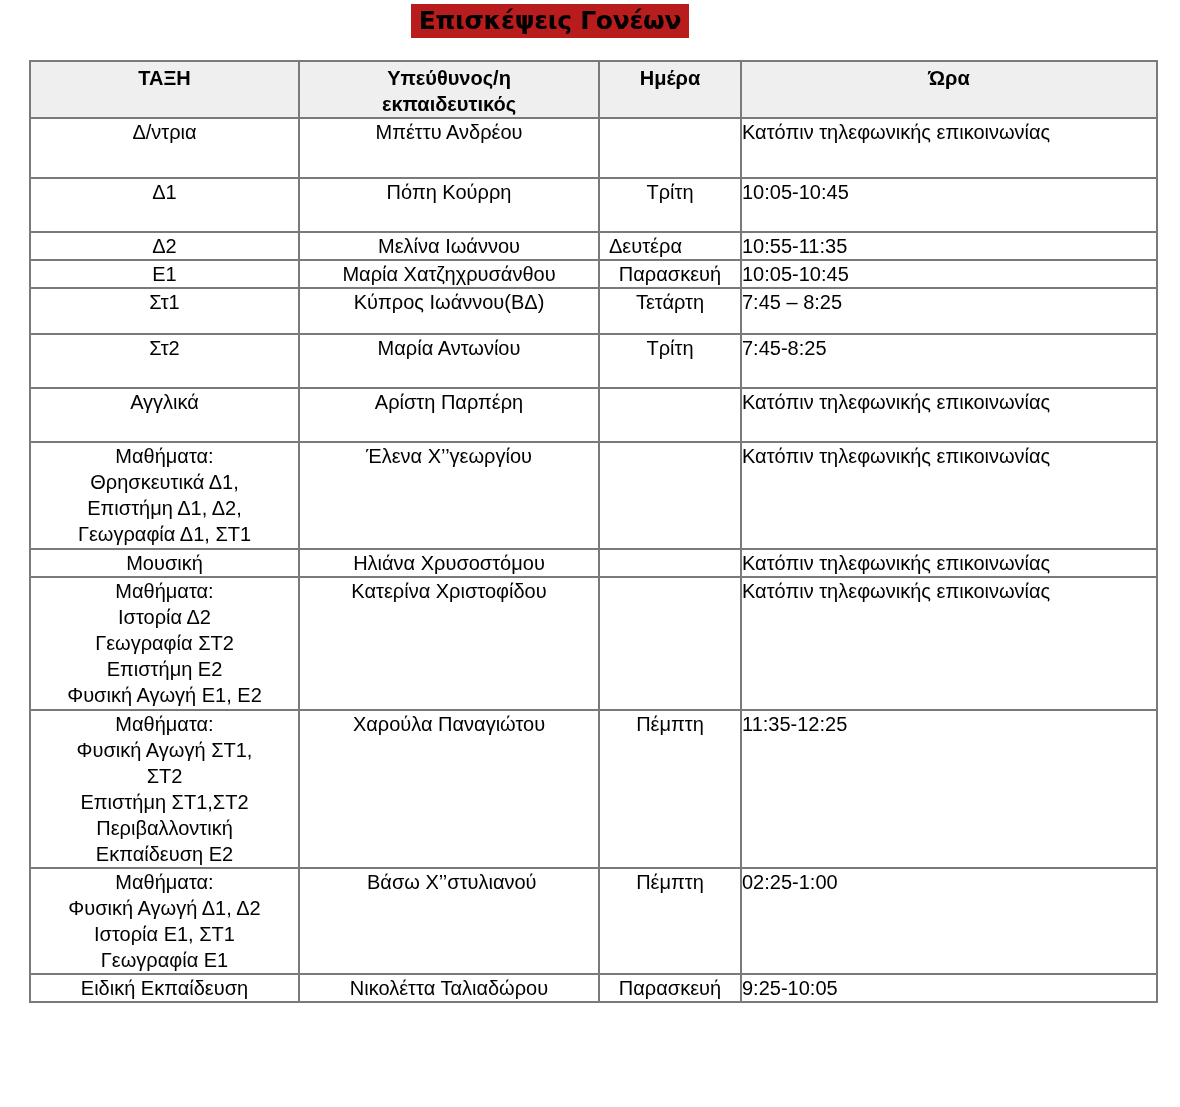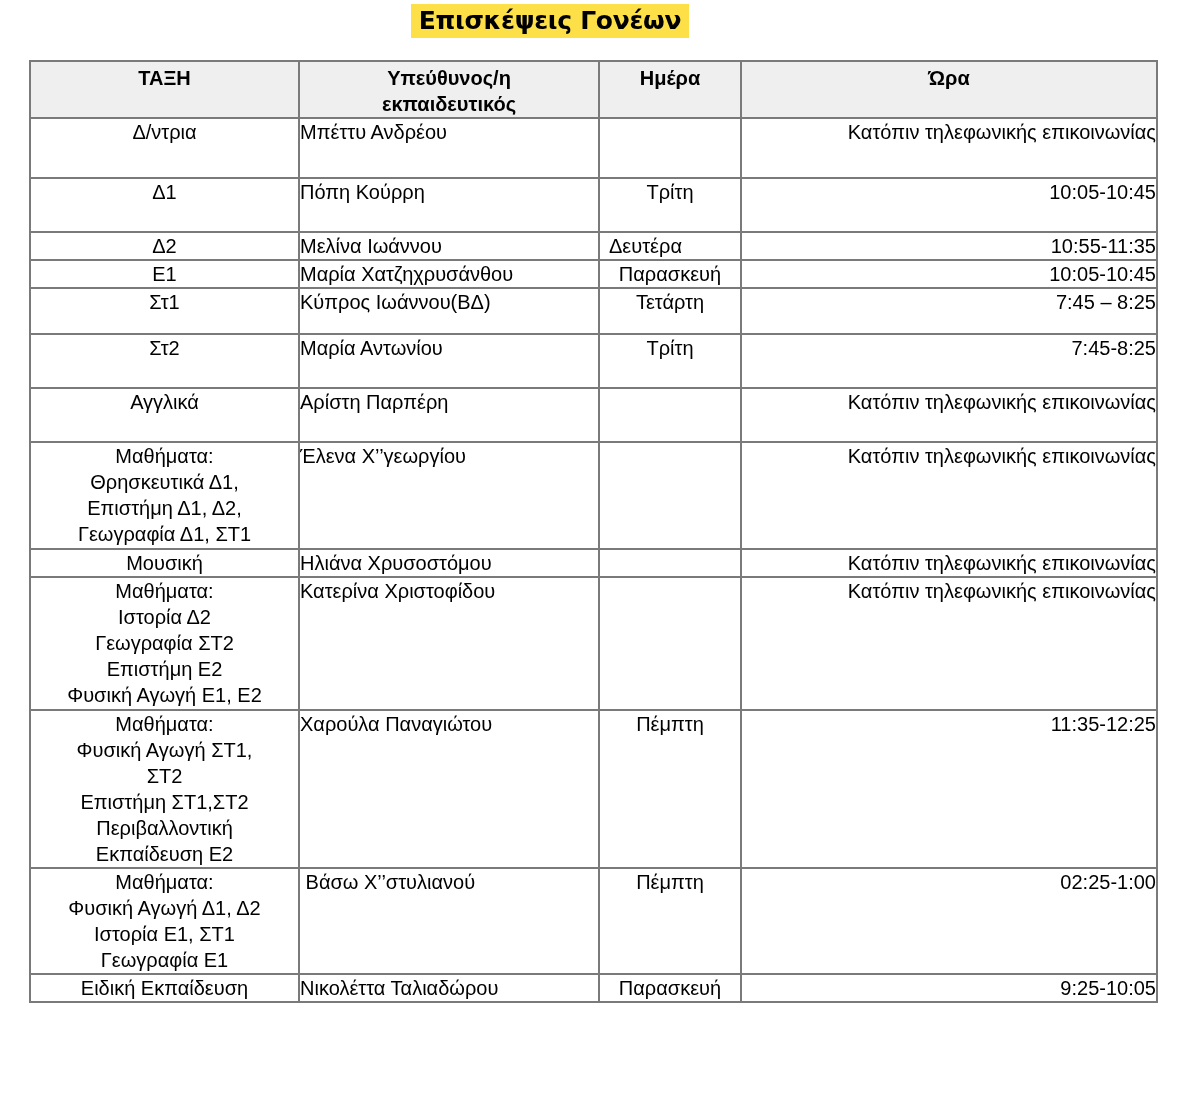--- a/index.html
+++ b/index.html
@@ -4,21 +4,21 @@
 <style>
   html, body { margin: 0; padding: 0; background: #ffffff; }
   body {
     width: 1180px; height: 1107px; position: relative; overflow: hidden;
     font-family: "Liberation Sans", sans-serif; color: #000;
   }
   .title-wrap {
     position: absolute; left: 0; top: 4px; width: 1100px; text-align: center;
   }
   .title {
-    display: inline-block; background: #fde047; font-weight: bold;
+    display: inline-block; background: #b91c1c; font-weight: bold;
     font-family: "DejaVu Sans", sans-serif; font-size: 25px; line-height: 34px;
     padding: 0 8px; letter-spacing: -0.3px;
   }
   table.schedule {
     position: absolute; left: 29px; top: 60px;
     border-collapse: collapse; table-layout: fixed;
     width: 1127px;
   }
   table.schedule td, table.schedule th {
     border: 2px solid #7a7a7a; vertical-align: top;
@@ -27,23 +27,23 @@
   }
   table.schedule th {
     background: #efefef; font-weight: bold; text-align: center; height: 51px;
     padding-top: 3px;
   }
   col.c1 { width: 269px; }
   col.c2 { width: 300px; }
   col.c3 { width: 142px; }
   col.c4 { width: 416px; }
   td.cls { text-align: center; padding: 0 4px; }
-  td.teacher { text-align: left; padding-left: 11px; }
+  td.teacher { text-align: center; padding-left: 11px; }
   td.day { text-align: center; }
-  td.time { text-align: right; }
+  td.time { text-align: left; }
   .ml { white-space: pre-line; }
 </style>
 </head>
 <body>
 
 <div class="title-wrap">
   <span class="title">Επισκέψεις Γονέων</span>
 </div>
 
 <table class="schedule">

